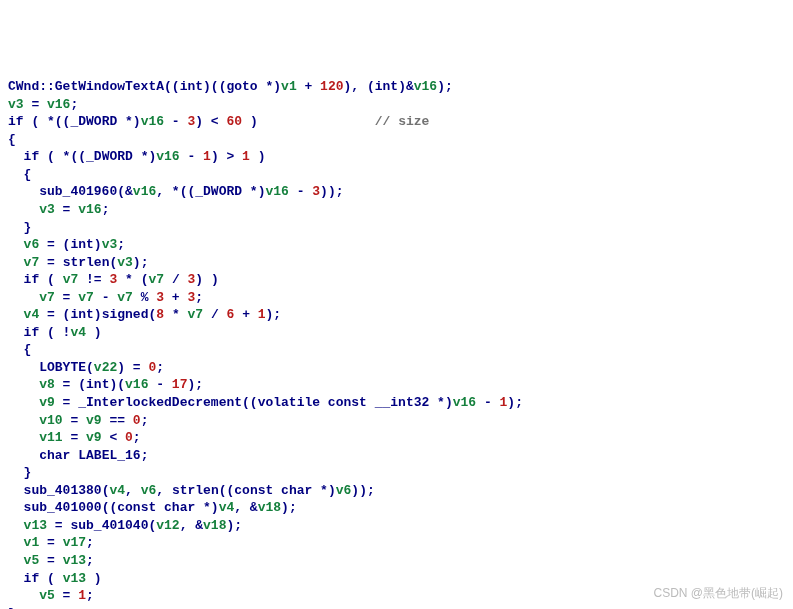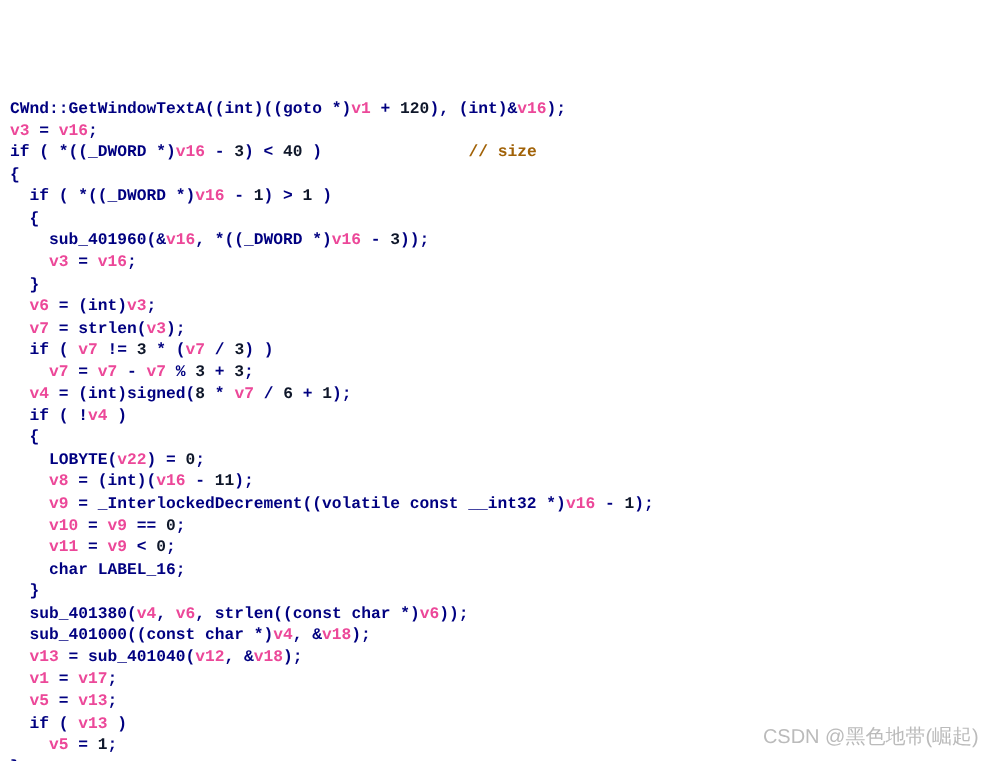--- a/index.html
+++ b/index.html
@@ -13,56 +13,56 @@
     white-space: pre;
     width: 793px;
     height: 609px;
     box-sizing: border-box;
     position: relative;
     color: #000080;
   }
   .code-container {
     color: #000080;
   }
-  .var { color: #ec4899; }
-  .num { color: #0f172a; }
-  .highlight-cmt { color: #a16207; }
+  .var { color: #15803d; }
+  .num { color: #b91c1c; }
+  .highlight-cmt { color: #737373; }
   .watermark {
     position: absolute;
     bottom: 8px;
     right: 10px;
     color: #bbb;
-    font-size: 16px;
+    font-size: 12px;
     font-weight: normal;
     font-family: sans-serif;
   }
 </style>
 </head>
 <body>
 
 
 
 <div class="code-container"><span><span>CWnd::GetWindowTextA</span><span>((</span><span>int</span><span>)((</span><span>goto</span><span> *)</span><span class="var">v1</span><span> + </span><span class="num">120</span><span>), (</span><span>int</span><span>)&amp;</span><span class="var">v16</span><span>);</span></span>
 <span><span class="var">v3</span><span> = </span><span class="var">v16</span><span>;</span></span>
-<span><span>if</span><span> ( *((</span><span>_DWORD</span><span> *)</span><span class="var">v16</span><span> - </span><span class="num">3</span><span>) &lt; </span><span class="num">40</span><span> )</span>               <span class="highlight-cmt">// size</span></span>
+<span><span>if</span><span> ( *((</span><span>_DWORD</span><span> *)</span><span class="var">v16</span><span> - </span><span class="num">3</span><span>) &lt; </span><span class="num">60</span><span> )</span>               <span class="highlight-cmt">// size</span></span>
 <span>{</span>
 <span><span>  if</span><span> ( *((</span><span>_DWORD</span><span> *)</span><span class="var">v16</span><span> - </span><span class="num">1</span><span>) &gt; </span><span class="num">1</span><span> )</span></span>
 <span>  {</span>
 <span><span>    sub_401960</span><span>(&amp;</span><span class="var">v16</span><span>, *((</span><span>_DWORD</span><span> *)</span><span class="var">v16</span><span> - </span><span class="num">3</span><span>));</span></span>
 <span><span class="var">    v3</span><span> = </span><span class="var">v16</span><span>;</span></span>
 <span>  }</span>
 <span><span class="var">  v6</span><span> = (</span><span>int</span><span>)</span><span class="var">v3</span><span>;</span></span>
 <span><span class="var">  v7</span><span> = </span><span>strlen</span><span>(</span><span class="var">v3</span><span>);</span></span>
 <span><span>  if</span><span> ( </span><span class="var">v7</span><span> != </span><span class="num">3</span><span> * (</span><span class="var">v7</span><span> / </span><span class="num">3</span><span>) )</span></span>
 <span><span class="var">    v7</span><span> = </span><span class="var">v7</span><span> - </span><span class="var">v7</span><span> % </span><span class="num">3</span><span> + </span><span class="num">3</span><span>;</span></span>
 <span><span class="var">  v4</span><span> = (</span><span>int</span><span>)</span><span>signed</span><span>(</span><span class="num">8</span><span> * </span><span class="var">v7</span><span> / </span><span class="num">6</span><span> + </span><span class="num">1</span><span>);</span></span>
 <span><span>  if</span><span> ( !</span><span class="var">v4</span><span> )</span></span>
 <span>  {</span>
 <span><span>    LOBYTE</span><span>(</span><span class="var">v22</span><span>) = </span><span class="num">0</span><span>;</span></span>
-<span><span class="var">    v8</span><span> = (</span><span>int</span><span>)(</span><span class="var">v16</span><span> - </span><span class="num">11</span><span>);</span></span>
+<span><span class="var">    v8</span><span> = (</span><span>int</span><span>)(</span><span class="var">v16</span><span> - </span><span class="num">17</span><span>);</span></span>
 <span><span class="var">    v9</span><span> = </span><span>_InterlockedDecrement</span><span>((</span><span>volatile const __int32</span><span> *)</span><span class="var">v16</span><span> - </span><span class="num">1</span><span>);</span></span>
 <span><span class="var">    v10</span><span> = </span><span class="var">v9</span><span> == </span><span class="num">0</span><span>;</span></span>
 <span><span class="var">    v11</span><span> = </span><span class="var">v9</span><span> &lt; </span><span class="num">0</span><span>;</span></span>
 <span><span>    char</span><span> LABEL_16;</span></span>
 <span>  }</span>
 <span><span>  sub_401380</span><span>(</span><span class="var">v4</span><span>, </span><span class="var">v6</span><span>, </span><span>strlen</span><span>((</span><span>const char</span><span> *)</span><span class="var">v6</span><span>));</span></span>
 <span><span>  sub_401000</span><span>((</span><span>const char</span><span> *)</span><span class="var">v4</span><span>, &amp;</span><span class="var">v18</span><span>);</span></span>
 <span><span class="var">  v13</span><span> = </span><span>sub_401040</span><span>(</span><span class="var">v12</span><span>, &amp;</span><span class="var">v18</span><span>);</span></span>
 <span><span class="var">  v1</span><span> = </span><span class="var">v17</span><span>;</span></span>
 <span><span class="var">  v5</span><span> = </span><span class="var">v13</span><span>;</span></span>

